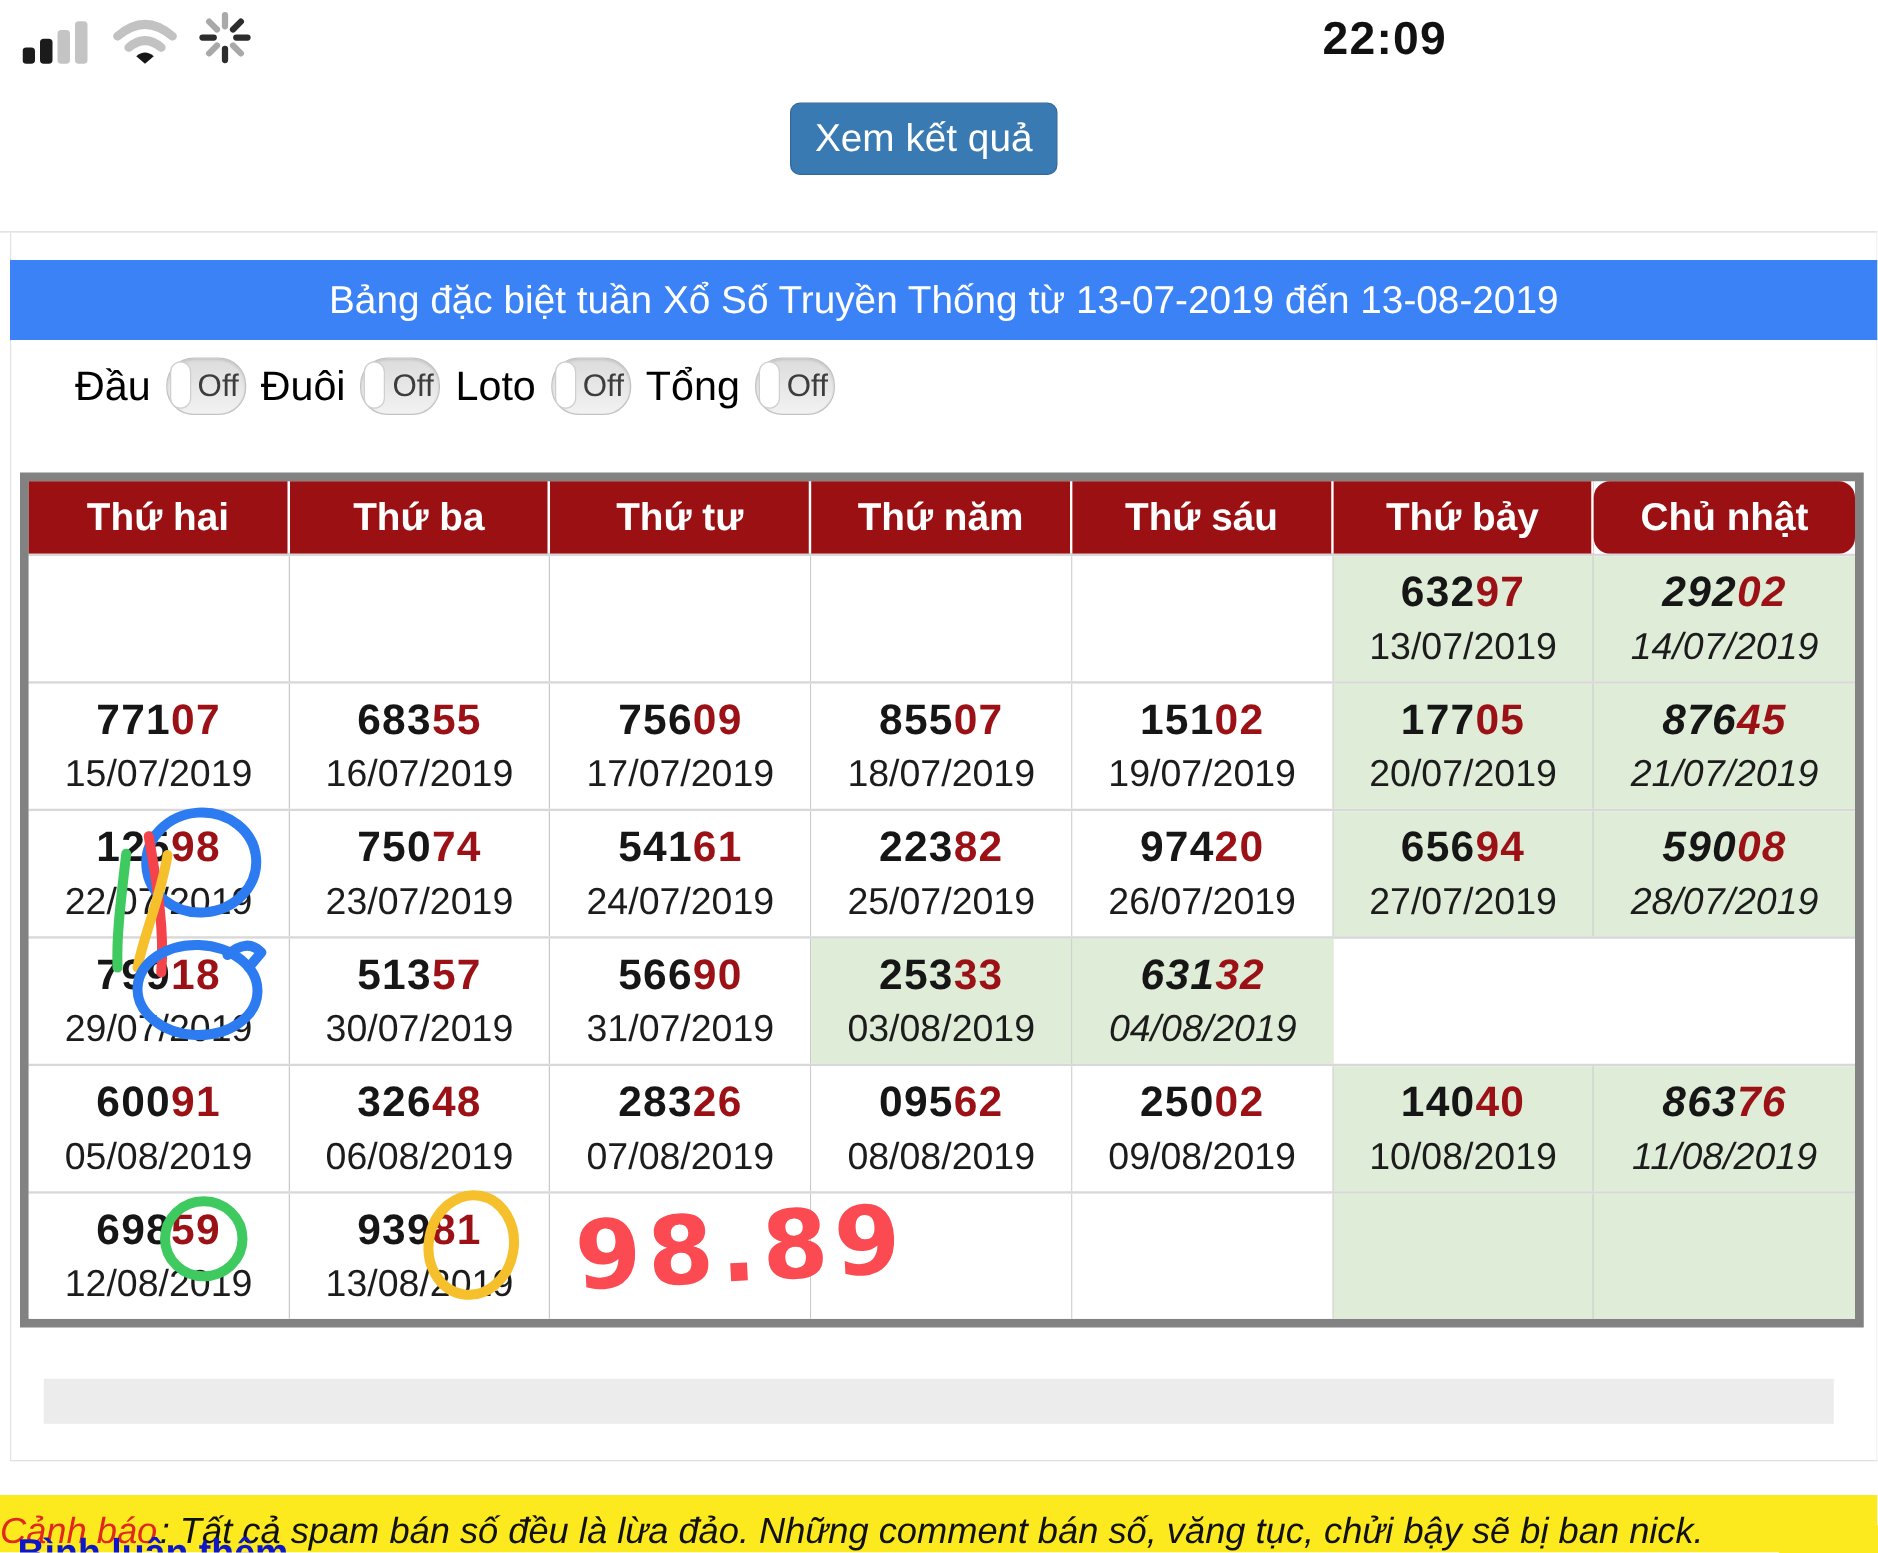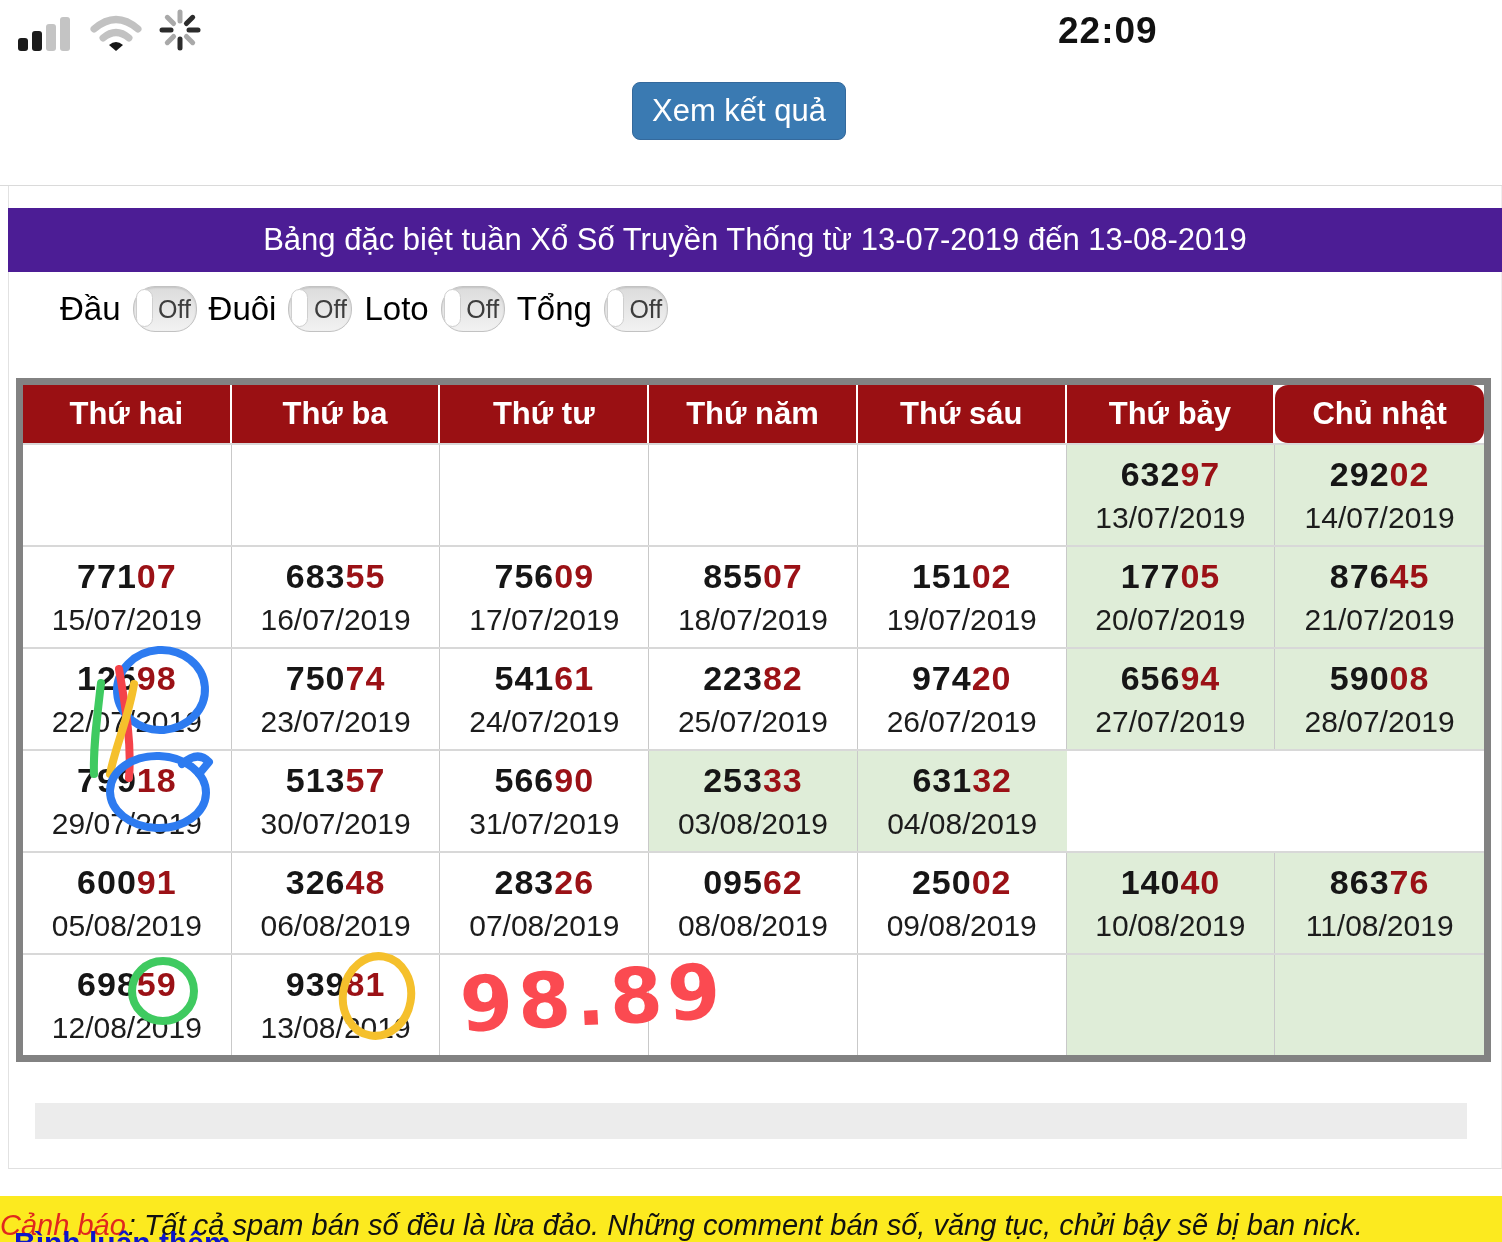--- a/index.html
+++ b/index.html
@@ -11,38 +11,38 @@
   .clock{position:absolute;left:1058px;top:10px;font-size:37px;font-weight:600;color:#111;letter-spacing:1px;}
 
   
   .view-results{position:absolute;left:632px;top:82px;width:214px;height:58px;background:#3a7ab2;border:1px solid #34699c;border-radius:8px;color:#fff;font-size:31px;font-family:inherit;cursor:pointer;}
   .top-divider{position:absolute;left:0;top:185px;width:100%;height:1px;background:#dadada;}
 
   
   .content-card{position:absolute;left:8px;top:186px;width:1492px;height:982px;border-left:1px solid #e2e2e2;border-right:1px solid #efefef;border-bottom:1px solid #e0e0e0;background:transparent;pointer-events:none;}
 
   
-  .banner{position:absolute;left:8px;top:208px;width:1494px;height:64px;background:#4c1d95;color:#fff;font-size:31px;display:flex;align-items:center;justify-content:center;}
+  .banner{position:absolute;left:8px;top:208px;width:1494px;height:64px;background:#3b82f6;color:#fff;font-size:31px;display:flex;align-items:center;justify-content:center;}
 
   
   .filters{position:absolute;left:60px;top:284px;height:50px;display:flex;align-items:center;gap:12px;}
   .flabel{font-size:33px;font-weight:normal;color:#000;}
   .toggle{position:relative;display:inline-block;width:62px;height:44px;border-radius:22px;background:linear-gradient(#dcdcdc,#f2f2f2);border:1px solid #c2c2c2;box-shadow:inset 0 1px 2px rgba(0,0,0,.12);cursor:pointer;}
   .knob{position:absolute;left:2px;top:2px;width:17px;height:38px;border-radius:19px;background:#fff;border:1px solid #cfcfcf;box-sizing:border-box;}
   .off{position:absolute;left:20px;right:0;top:0;bottom:0;display:flex;align-items:center;justify-content:center;font-size:25px;color:#3d3d3d;}
 
   
   .results-table{position:absolute;left:16px;top:378px;width:1475px;height:684px;border:7px solid #828282;background:#fff;box-sizing:border-box;display:flex;flex-direction:column;}
   .thead{display:grid;grid-template-columns:repeat(7,1fr);height:58px;flex:0 0 58px;}
   .hcell{background:#9a1013;color:#fff;font-weight:bold;font-size:31px;display:flex;align-items:center;justify-content:center;border-right:2px solid #fff;}
   .hcell:last-child{border-right:none;border-radius:13px;}
   .tbody{flex:1;display:grid;grid-template-rows:repeat(6,1fr);}
   .trow{display:grid;grid-template-columns:repeat(7,1fr);border-top:2px solid #d8d8d8;}
   .tcell{border-right:1px solid #c9c9c9;display:flex;flex-direction:column;align-items:center;justify-content:center;gap:7px;background:#fff;}
-  .tcell:last-child{border-right:none;}
+  .tcell:last-child{border-right:none;font-style:italic;}
   .tcell.weekend{background:#dfedd8;}
   .num{font-size:34px;font-weight:bold;color:#161616;letter-spacing:1px;}
   .num .num-red{color:#9b1116;}
   .date{font-size:30px;color:#1c1c1c;}
 
   
   .annotations{position:absolute;left:0;top:0;width:1502px;height:1242px;pointer-events:none;z-index:30;}
 
   
   .gray-bar{position:absolute;left:35px;top:1103px;width:1432px;height:36px;background:#ececec;}

